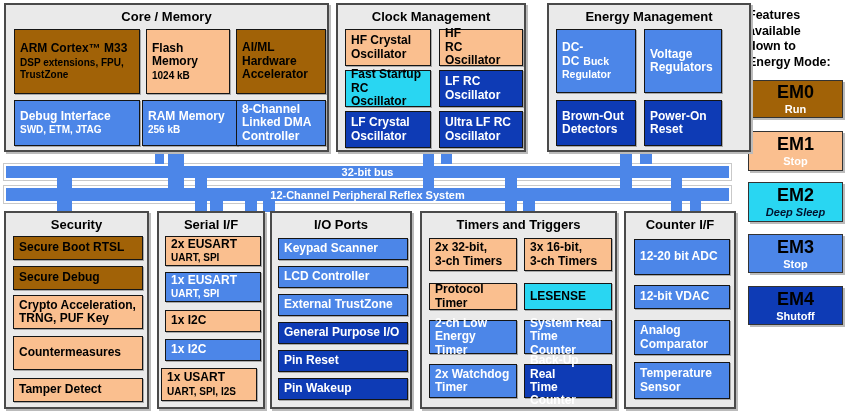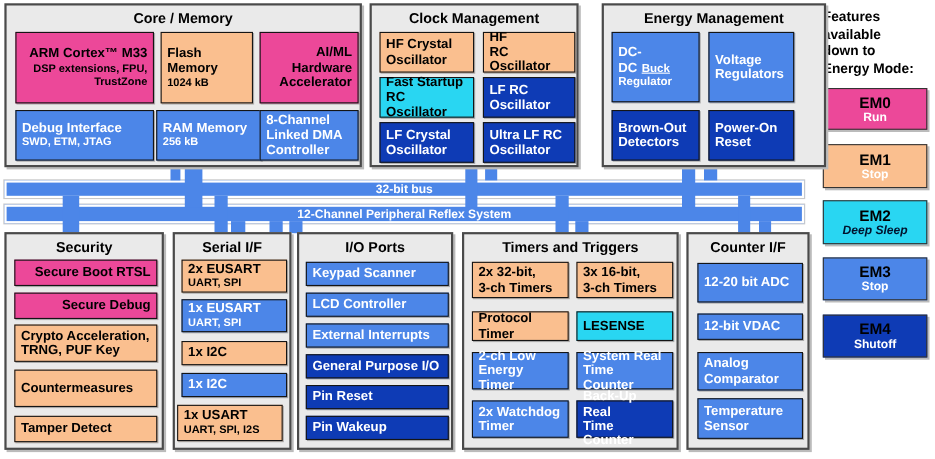--- a/index.html
+++ b/index.html
@@ -16,45 +16,45 @@
     padding-top:3px;height:21px;line-height:18px;
   }
   .box{
     position:absolute;box-sizing:border-box;border:1px solid #151515;
     padding:2px 5px;display:flex;flex-direction:column;justify-content:center;
     box-shadow:1px 1px 0 rgba(90,90,90,.45);
   }
   .bt{font-size:12px;font-weight:bold;line-height:1.12;}
   .bs{font-size:10px;font-weight:bold;line-height:1.18;margin-top:1px;}
   .nw{white-space:nowrap;}
-  .orange{background:#ec4899;color:#000;text-align:right;}
+  .orange{background:#a16207;color:#000;}
   .peach{background:#FABF8F;color:#000;}
   .cyan{background:#29D6F2;color:#000;}
   .blue{background:#4C86E8;color:#fff;}
   .navy{background:#0E3BB5;color:#fff;}
   .bus{
     position:absolute;left:4px;width:727px;background:#4C86E8;
     border:2px solid #fff;box-shadow:0 0 0 1px #C9C9C9;box-sizing:border-box;
     display:flex;align-items:center;justify-content:center;z-index:1;
   }
   .bus-label{font-size:11px;font-weight:bold;color:#fff;white-space:nowrap;}
   .conn{position:absolute;background:#4C86E8;z-index:2;}
   .legend-heading{
     position:absolute;left:748px;top:8px;width:86px;
     font-size:12.5px;font-weight:bold;color:#000;line-height:1.25;
   }
   .em{
     position:absolute;left:748px;width:95px;border:1px solid #333;
     box-shadow:2px 2px 0 #BBB;box-sizing:border-box;
     display:flex;flex-direction:column;align-items:center;justify-content:center;
   }
-  .em-name{font-size:14px;font-weight:bold;color:#000;line-height:1.15;}
+  .em-name{font-size:18px;font-weight:bold;color:#000;line-height:1.15;}
   .em-label{font-size:11px;font-weight:bold;color:#fff;line-height:1.15;}
   .em-label.dark{color:#00132e;font-style:italic;}
-  .suffix{font-size:10.5px;font-weight:bold;margin-left:4px;text-decoration:underline;}
+  .suffix{font-size:10.5px;font-weight:bold;margin-left:4px;}
   .l2-sm{font-size:10.5px;font-weight:bold;line-height:1.2;}
 </style>
 </head>
 <body>
 
 <div id="canvas">
 
   <div class="bus" style="top:164px;height:16px">
     <span class="bus-label">32-bit bus</span>
   </div>
@@ -196,21 +196,21 @@
 
   <div class="section" style="left:270px;top:211px;width:142px;height:198px">
     <div class="section-title">I/O Ports</div>
     <div class="box blue" style="left:6px;top:25px;width:130px;height:22px">
       <div class="bt nw">Keypad Scanner</div>
     </div>
     <div class="box blue" style="left:6px;top:53px;width:130px;height:22px">
       <div class="bt nw">LCD Controller</div>
     </div>
     <div class="box blue" style="left:6px;top:81px;width:130px;height:22px">
-      <div class="bt nw">External Interrupts</div>
+      <div class="bt nw">External TrustZone</div>
     </div>
     <div class="box navy" style="left:6px;top:109px;width:130px;height:22px">
       <div class="bt nw">General Purpose I/O</div>
     </div>
     <div class="box navy" style="left:6px;top:137px;width:130px;height:22px">
       <div class="bt nw">Pin Reset</div>
     </div>
     <div class="box navy" style="left:6px;top:165px;width:130px;height:22px">
       <div class="bt nw">Pin Wakeup</div>
     </div>

